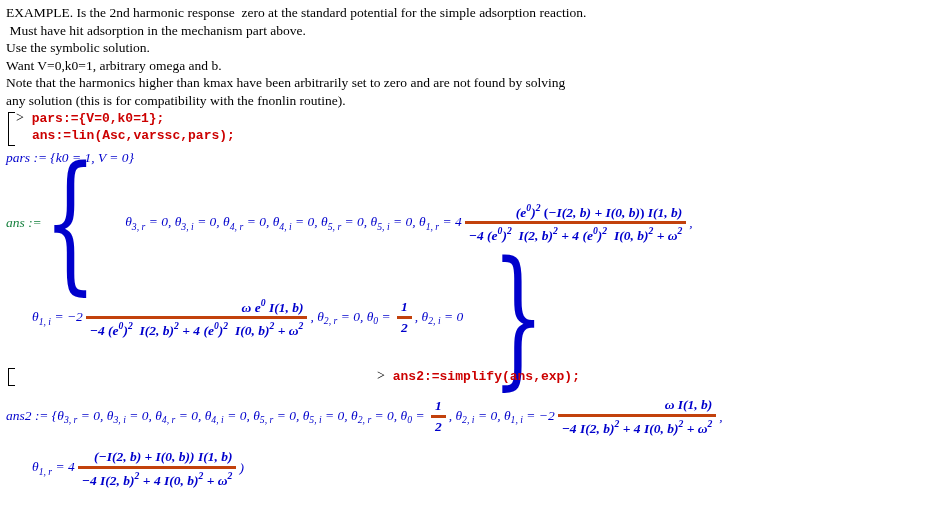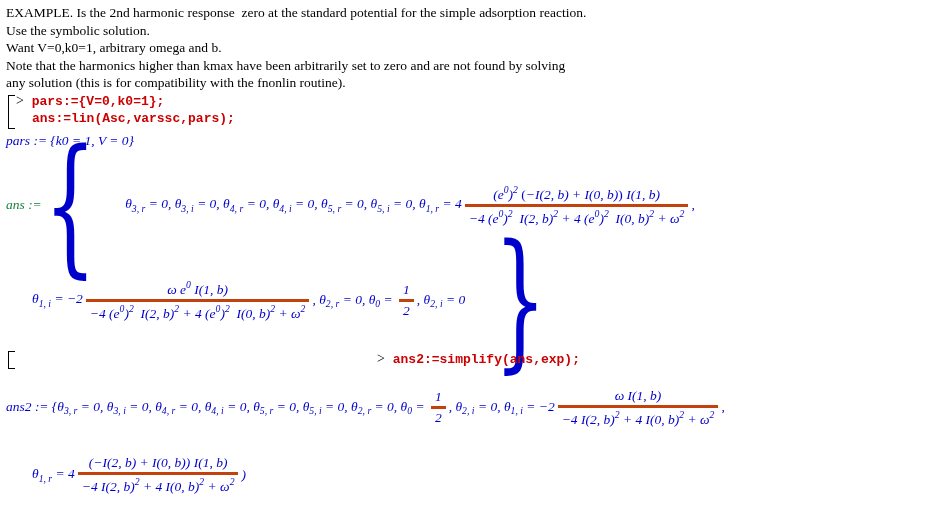--- a/index.html
+++ b/index.html
@@ -58,22 +58,23 @@
   .sub {
     vertical-align: sub;
     font-size: 0.72em;
     font-style: italic;
   }
   .rm { font-style: normal; }
   
   .frac {
     display: inline-block;
     vertical-align: middle;
-    text-align: center;
-    margin: 12px 3px;
+    text-align: right;
+    margin: 4px 3px;
+    font-weight: bold;
   }
   .frac .num {
     display: block;
     padding: 0 4px 1px 4px;
     white-space: nowrap;
   }
   .frac .den {
     display: block;
     border-top: 3px solid #c2410c;
     padding: 1px 4px 0 4px;
@@ -129,20 +130,21 @@
   }
   .ans2-line2 { padding-left: 26px; margin-top: 4px; }
 </style>
 </head>
 <body>
 
 <div class="page">
 
   <div>
     <div class="textline">EXAMPLE. Is the 2nd harmonic response  zero at the standard potential for the simple adsorption reaction.</div>
+    <div class="textline"> Must have hit adsorption in the mechanism part above.</div>
     <div class="textline">Use the symbolic solution.</div>
     <div class="textline">Want V=0,k0=1, arbitrary omega and b.</div>
     <div class="textline">Note that the harmonics higher than kmax have been arbitrarily set to zero and are not found by solving</div>
     <div class="textline">any solution (this is for compatibility with the fnonlin routine).</div>
   </div>
 
   <div style="position:relative;">
     <div class="exec-marker" style="top:2px; height:32px;"></div>
     <div style="padding-left:10px;">
       <div class="prompt-block"><span class="prompt-gt">&gt;</span> <span>pars:={V=0,k0=1};</span></div>

